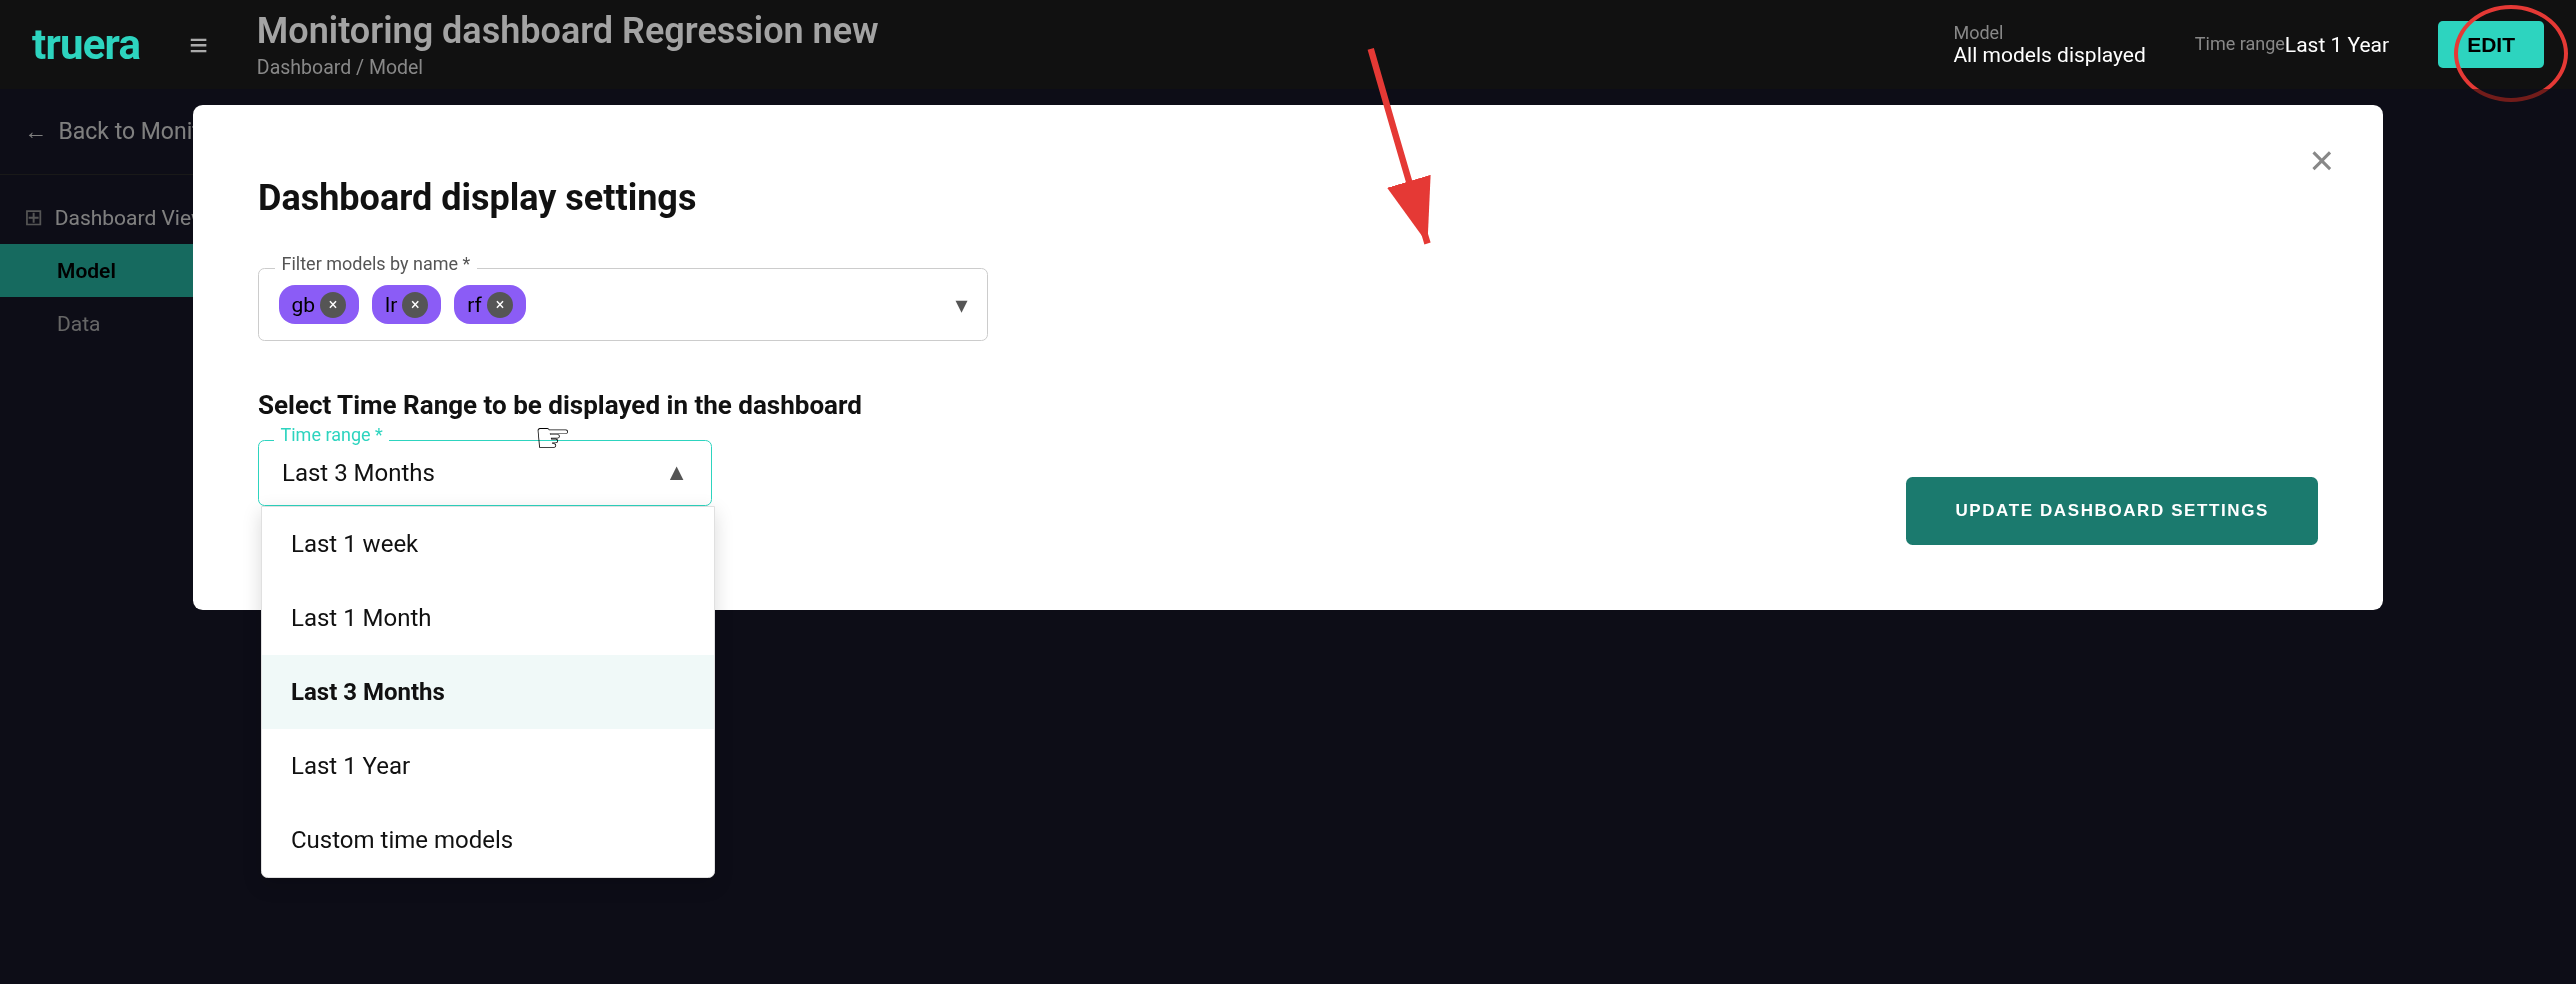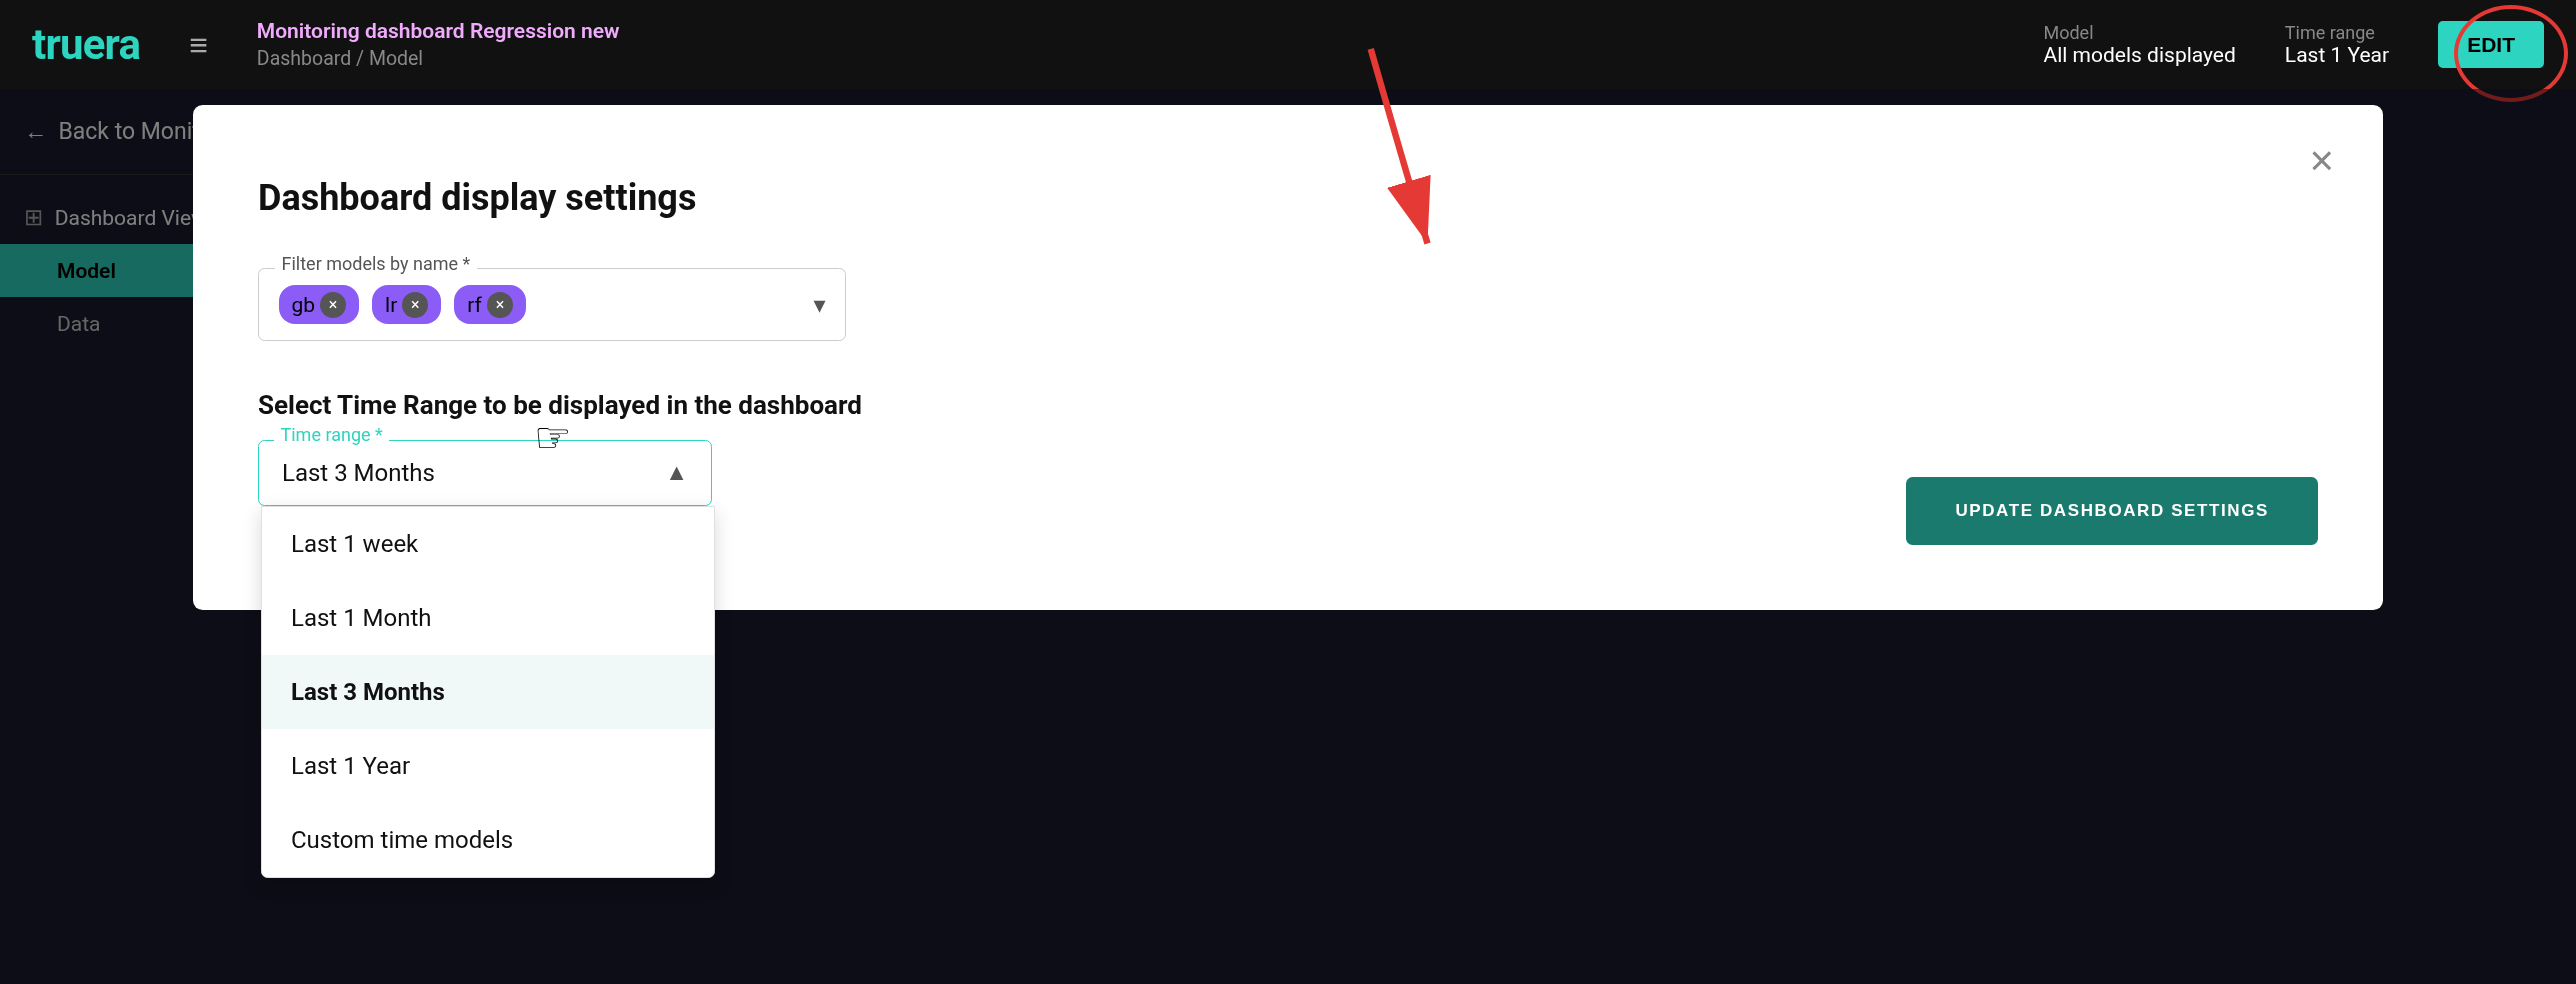--- a/index.html
+++ b/index.html
@@ -35,22 +35,22 @@
       color: #aaa;
       font-size: 32px;
       cursor: pointer;
     }
 
     .header-title-area {
       flex: 1;
     }
 
     .header-dashboard-title {
-      color: #f0abfc;
-      font-size: 21px;
+      color: #a3a3a3;
+      font-size: 36px;
       font-weight: 600;
     }
 
     .header-breadcrumb {
       color: #888;
       font-size: 19.5px;
       margin-top: 3.2px;
     }
 
     .header-model-section {
@@ -64,21 +64,21 @@
       font-size: 18px;
     }
 
     .header-value {
       color: #ffffff;
       font-size: 21px;
     }
 
     .header-time-range-section {
       display: flex;
-      flex-direction: column;
+      flex-direction: row;
       align-items: flex-start;
       position: relative;
       text-align: center;
     }
 
     .edit-button {
       background: #2dd4bf;
       color: #000;
       border: none;
       padding: 11.4px 29px;
@@ -215,21 +215,21 @@
 
     
     .filter-section {
       margin-bottom: 49px;
     }
 
     .filter-box {
       border: 1.6px solid #ccc;
       border-radius: 6.5px;
       padding: 16px 19.5px;
-      width: 588px;
+      width: 730px;
       display: flex;
       align-items: center;
       gap: 13px;
       position: relative;
     }
 
     .filter-label-float {
       position: absolute;
       top: -16px;
       left: 16px;

